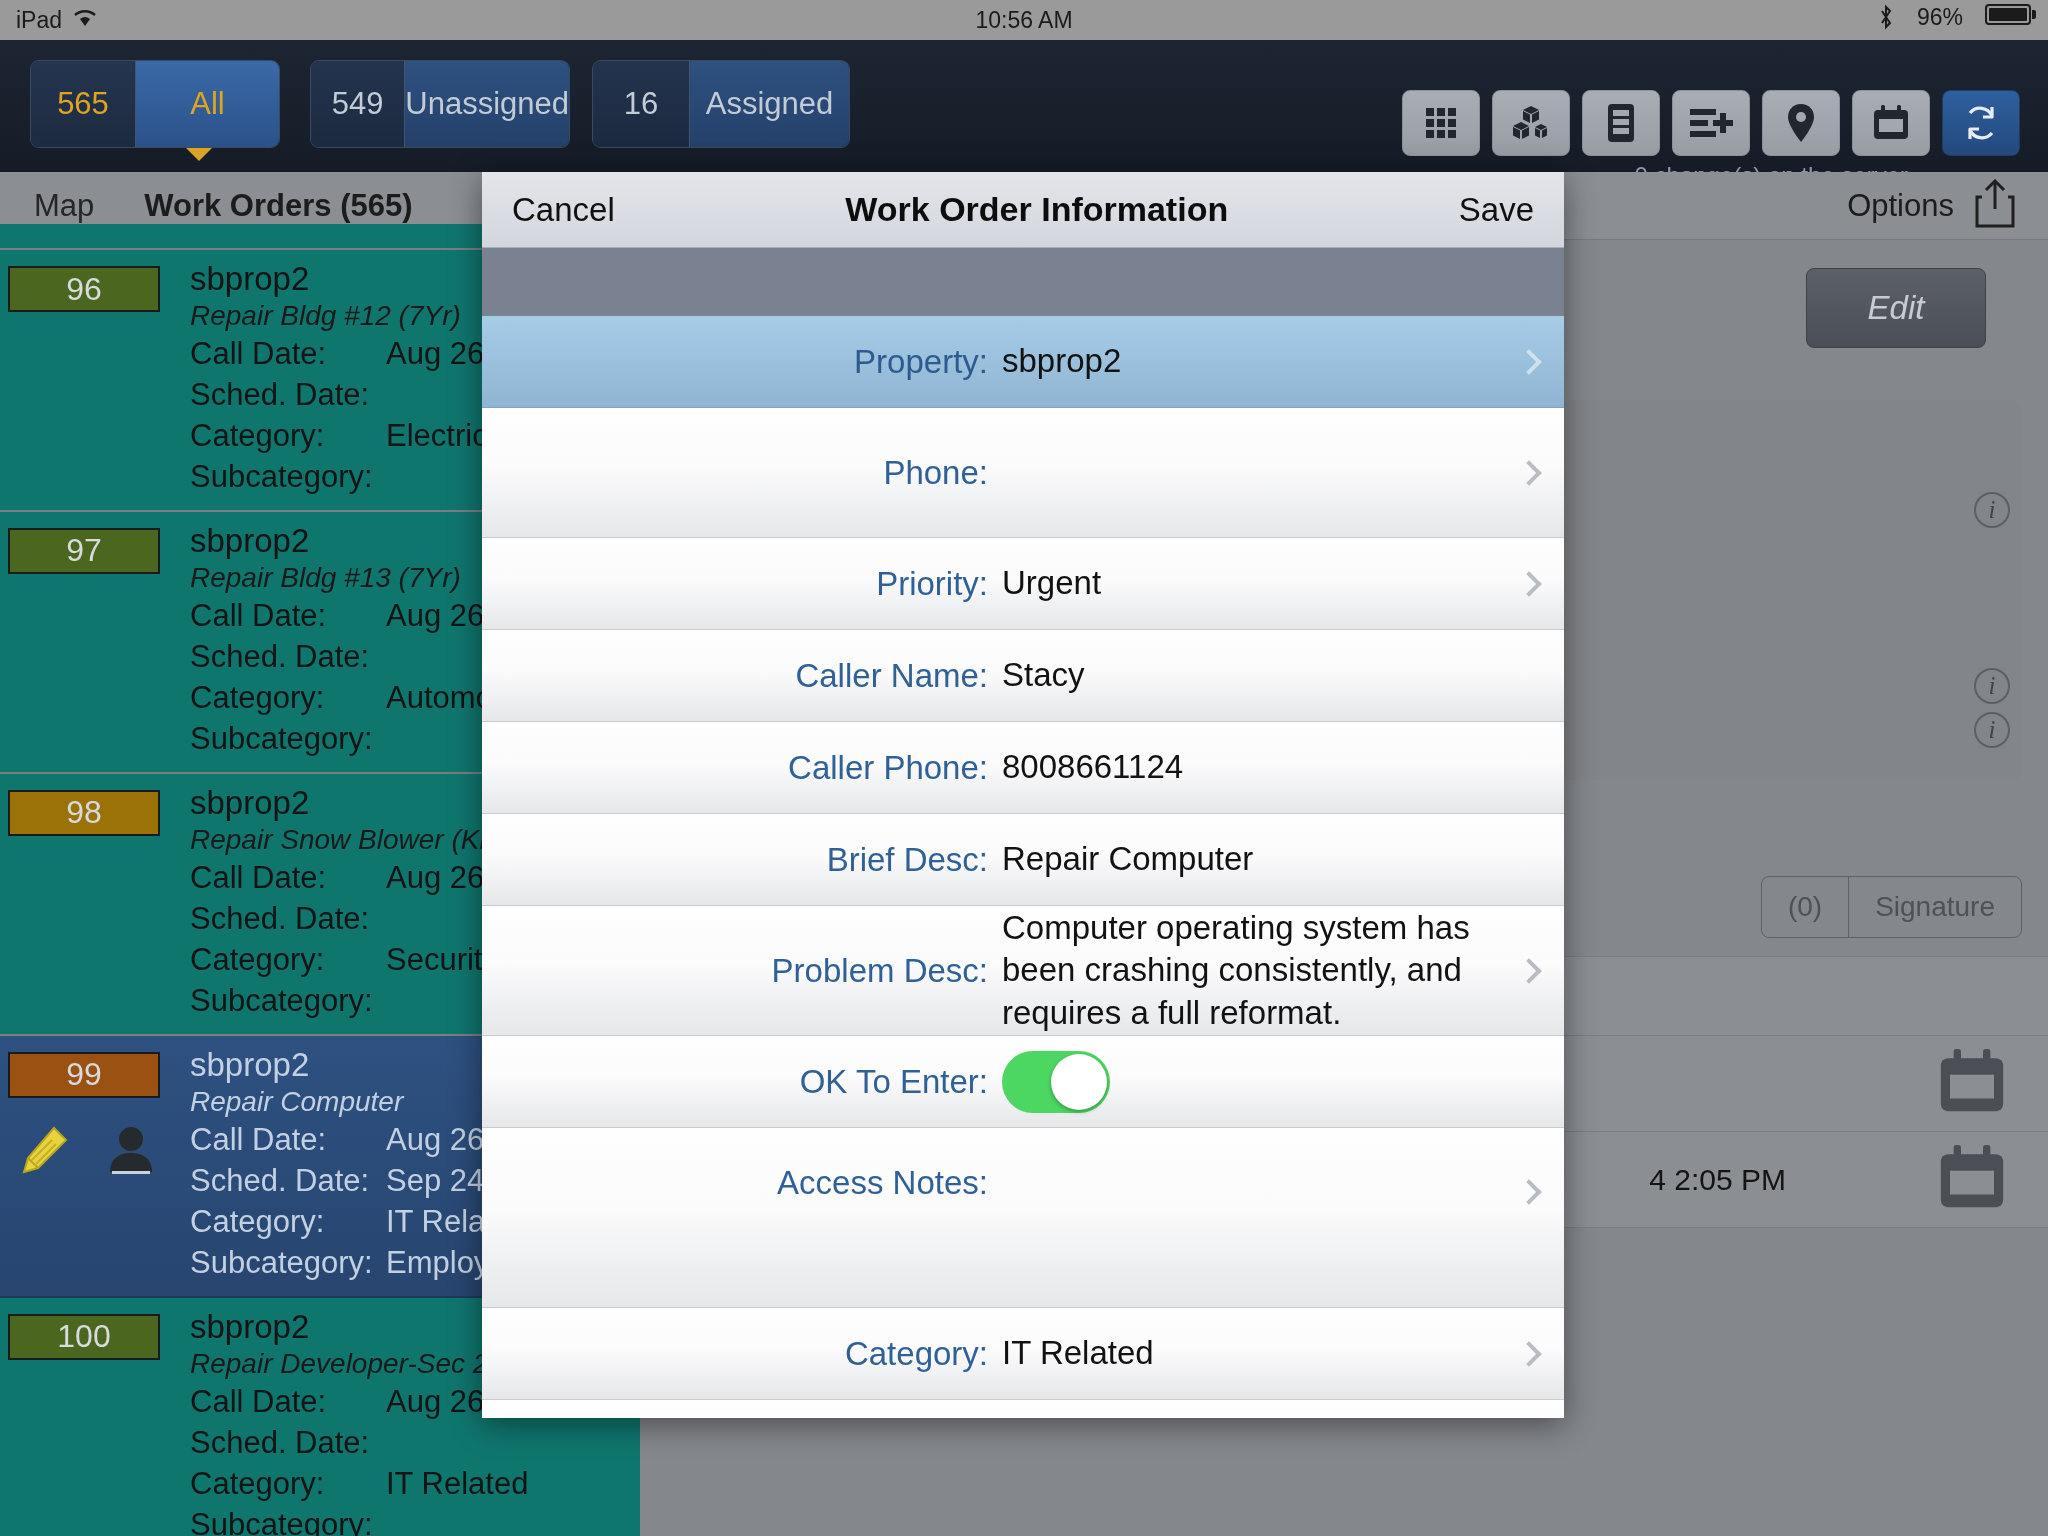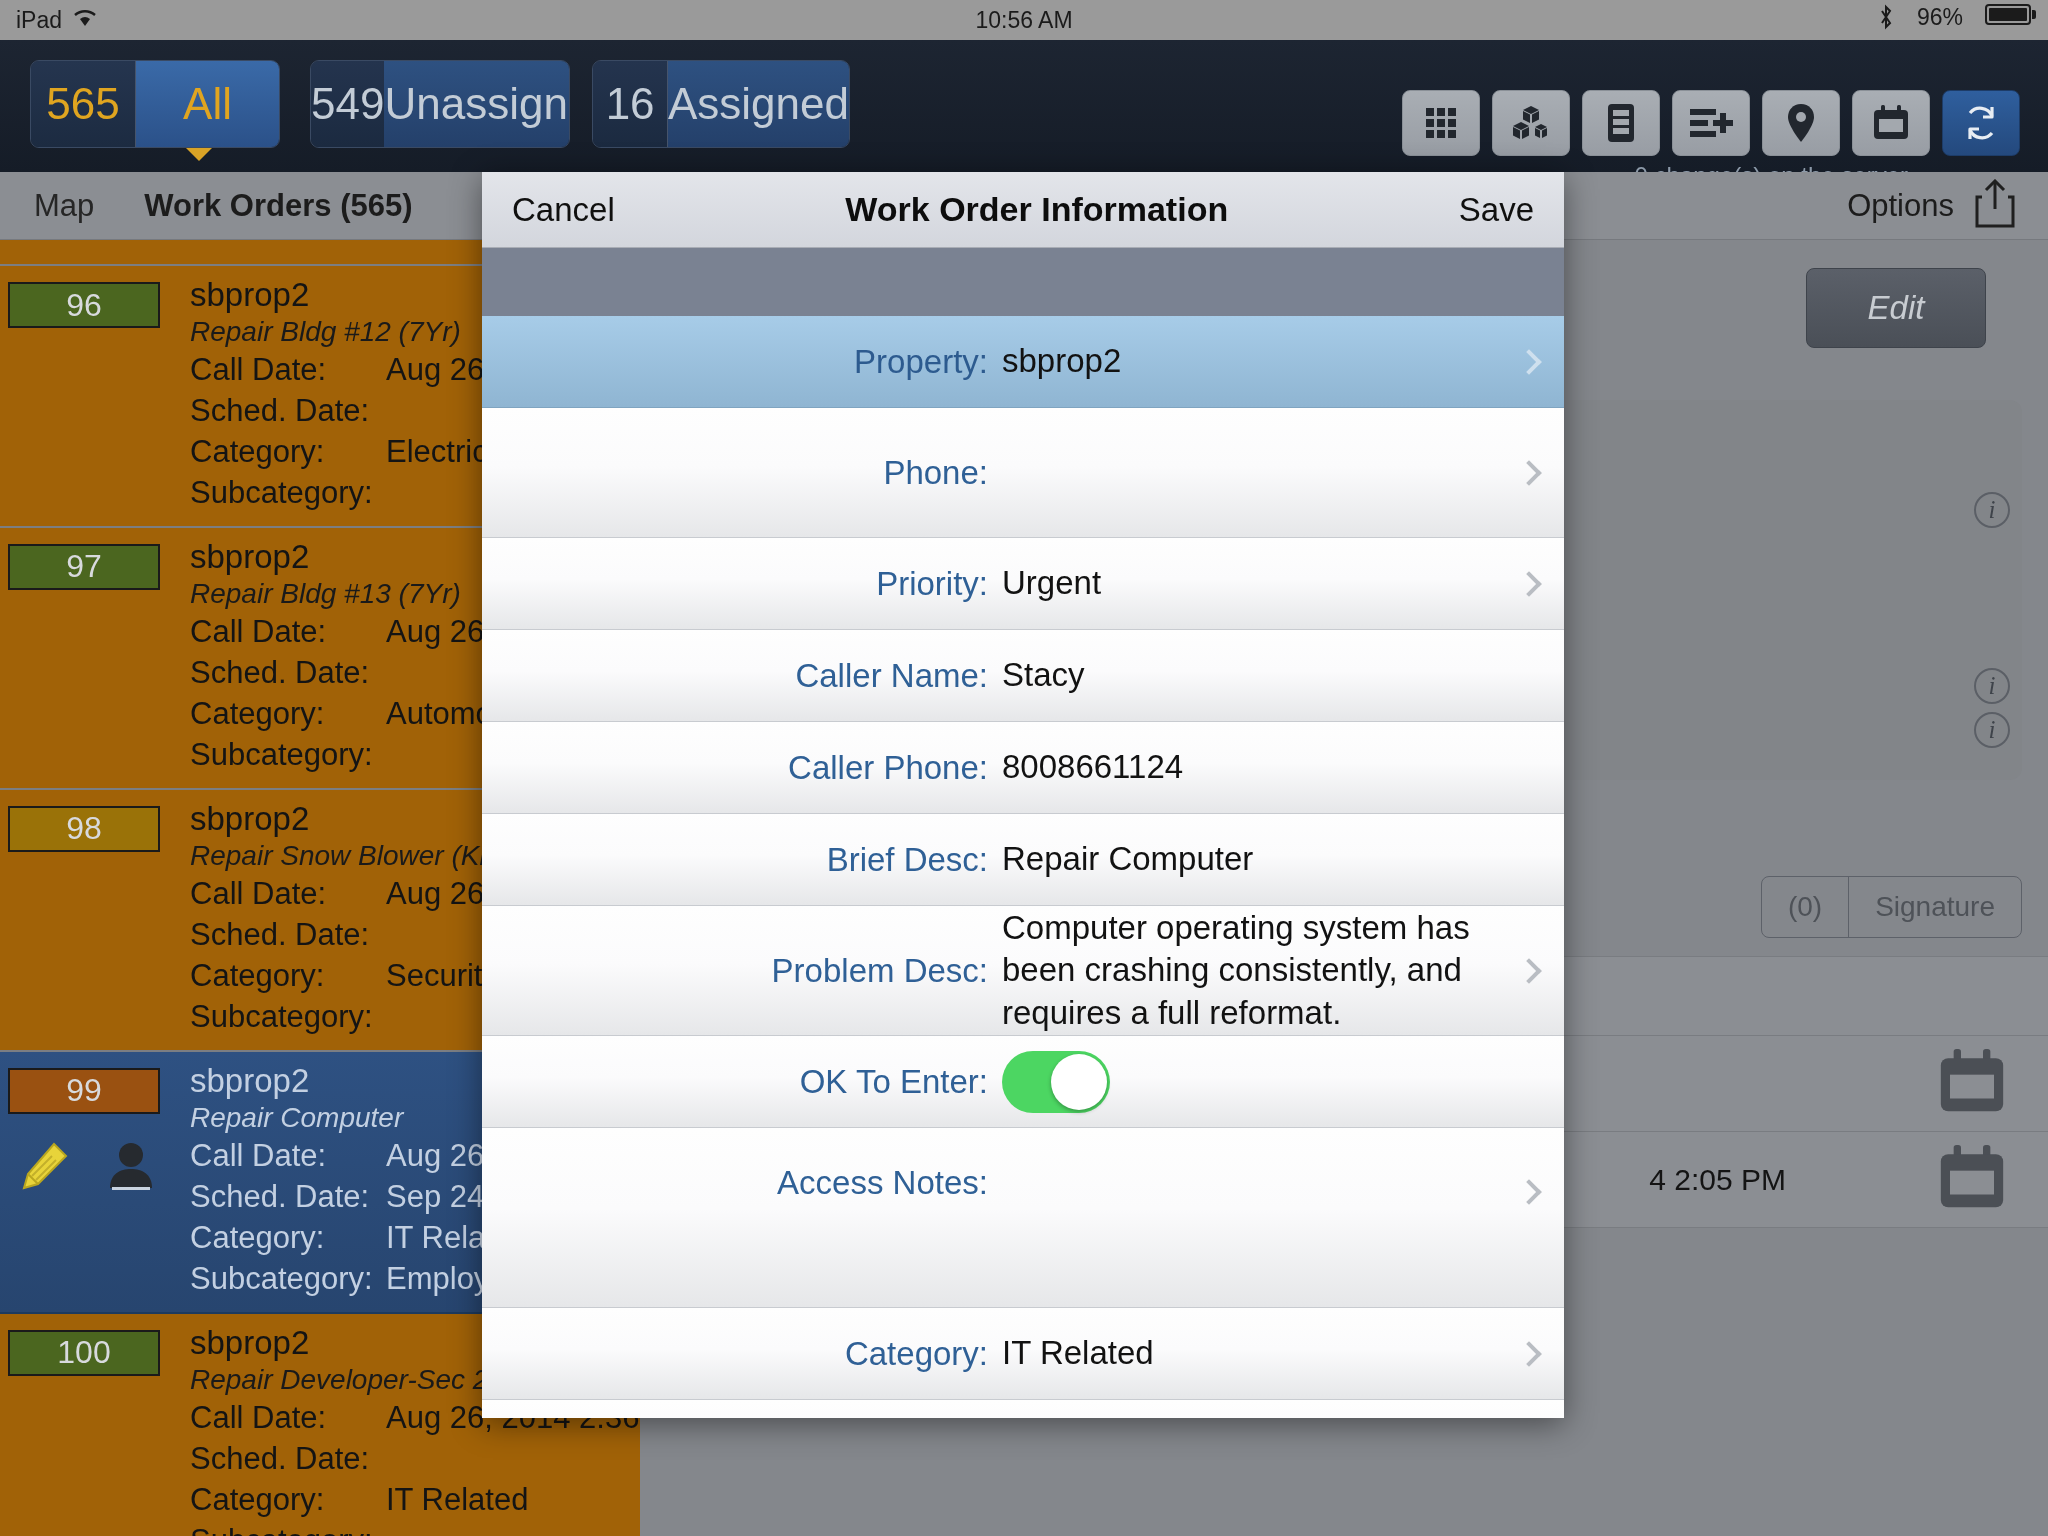--- a/index.html
+++ b/index.html
@@ -31,21 +31,21 @@
     background: linear-gradient(#1d2532, #151c27);
   }
   .seg {
     position: absolute; top: 20px; height: 88px;
     border-radius: 9px; overflow: hidden; display: flex;
     border: 1px solid #3a4a63;
     box-shadow: 0 1px 0 rgba(255,255,255,.08) inset;
   }
   .seg .cnt, .seg .lbl {
     display: flex; align-items: center; justify-content: center;
-    font-size: 44px; color: #c3ccd6;
+    font-size: 31px; color: #c3ccd6;
   }
   .seg .cnt { background: linear-gradient(#223css,#1c2b42); background: linear-gradient(#24344e,#1b2a40); }
   .seg .lbl { background: linear-gradient(#2e5181,#24406a); }
   .seg.active .cnt { background: linear-gradient(#25354f,#1c2b41); }
   .seg.active .lbl { background: linear-gradient(#3a6aa8,#2b5189); }
   .seg.active .cnt, .seg.active .lbl { color: #e0a520; }
   .seg .divider { width:1px; background:#46546b; }
 
   #seg-all { left: 30px; width: 250px; }
   #seg-all .cnt { width: 104px; } #seg-all .lbl { flex:1; }
@@ -80,22 +80,22 @@
     background: #8b8e93; border-bottom: 1px solid #76797e;
     display:flex; align-items:center; color:#1c1c1c;
   }
   .subhead .map { font-size: 31px; margin-left: 34px; color:#262626; }
   .subhead .wo-title { font-size: 31px; font-weight: bold; margin-left: 50px; }
   .subhead .options { margin-left:auto; font-size: 31px; margin-right: 20px; }
   .subhead .share { margin-right: 32px; }
 
   
   .list {
-    position:absolute; top: 240px; left: 0; width: 640px; bottom: 0;
-    background: #a16207; overflow: hidden;
+    position:absolute; top: 224px; left: 0; width: 640px; bottom: 0;
+    background: #0f766e; overflow: hidden;
   }
   .row { position: relative; border-bottom: 2px solid #7b7e83; padding: 10px 0 12px 0; }
   .row.partial { height: 26px; padding:0; overflow:hidden; }
   .row.selected { background: linear-gradient(#2e5182,#27456f); border-bottom-color:#1d3a5e; }
   .badge {
     position:absolute; left: 8px; top: 16px; width: 152px; height: 46px;
     border: 2px solid #1a1a1a; display:flex; align-items:center; justify-content:center;
     color: #d8dadd; font-size: 32px;
   }
   .badge.green { background: #4b661f; }

